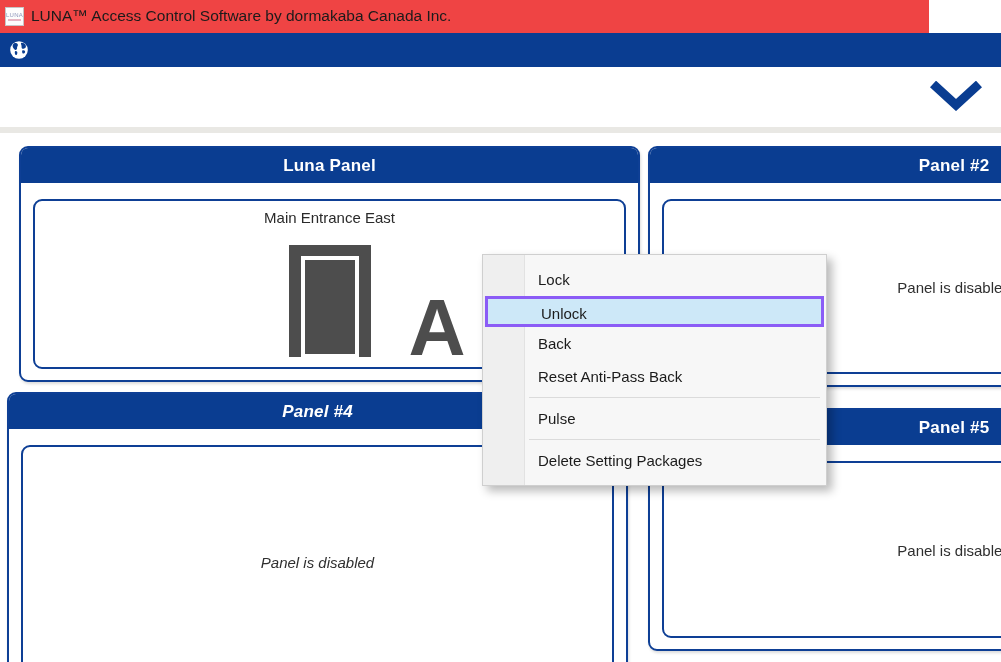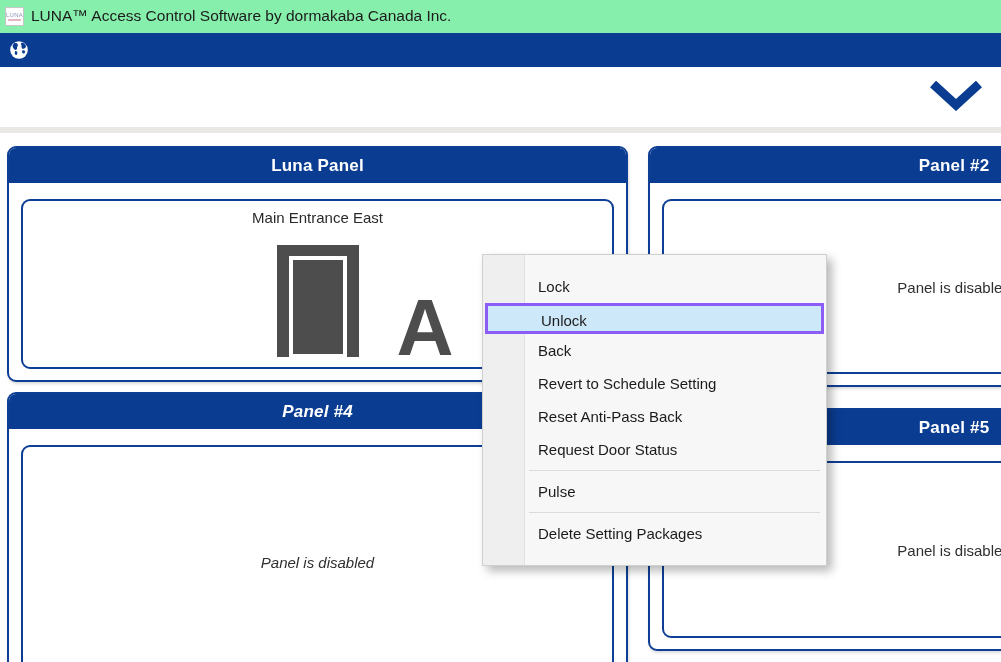--- a/index.html
+++ b/index.html
@@ -1,21 +1,21 @@
 <!DOCTYPE html>
 <html><head>
 <meta charset="utf-8">
 <style>
   * { margin:0; padding:0; box-sizing:border-box; }
   html,body { width:1001px; height:662px; background:#ffffff; overflow:hidden;
               font-family:"Liberation Sans", sans-serif; }
   .stage { position:relative; width:1001px; height:662px; background:#fff; }
 
   
-  .titlebar { position:absolute; left:0; top:0; width:1001px; height:33px; background:#86efac; }
+  .titlebar { position:absolute; left:0; top:0; width:929px; height:33px; background:#ef4444; }
   .app-icon { position:absolute; left:5px; top:7px; width:19px; height:19px; background:#fdfdfd;
               border:1px solid #c6c6c6; display:flex; flex-direction:column;
               align-items:center; justify-content:center; }
   .app-icon .mini { font-size:6px; color:#8e97bb; letter-spacing:.3px; line-height:6px; }
   .app-icon .mini-underline { width:13px; height:2px; background:#e6b6c4; margin-top:1px; }
   .title-text { position:absolute; left:31px; top:0; height:33px; line-height:31px;
                 font-size:15.5px; color:#1b1b1b; white-space:nowrap; }
 
   
   .ribbon { position:absolute; left:0; top:33px; width:1001px; height:34px; background:#0a3d91; }
@@ -34,38 +34,38 @@
   .panel-header { height:35px; background:#0a3d91; color:#fff; font-weight:bold; font-size:17px;
                   display:flex; align-items:center; justify-content:center; letter-spacing:.2px; }
   .panel-body { position:absolute; left:0; right:0; top:35px; bottom:0; padding:16px 12px 11px 12px; }
   .inner-box { position:relative; width:100%; height:100%; border:2px solid #0e3f95;
                border-radius:9px; background:#fff; }
   .door-name { position:absolute; left:0; right:0; top:8px; text-align:center;
                font-size:15px; color:#2a2a2a; }
   .disabled-msg { position:absolute; left:0; right:0; top:50%; transform:translateY(-50%);
                   text-align:center; font-size:15px; color:#2f2f2f; white-space:nowrap; }
 
-  #panel-luna  { left:7px;   top:0px;   width:621px; height:236px; }
+  #panel-luna  { left:19px;   top:0px;   width:621px; height:236px; }
   #panel-2     { left:648px; top:0px;   width:612px; height:241px; }
   #panel-4     { left:7px;   top:246px; width:621px; height:300px;font-style:italic; }
   #panel-5     { left:648px; top:262px; width:612px; height:243px; }
 
   
   .door-frame { position:absolute; left:calc(50% - 41px); top:44px; width:82px; height:112px;
                 border-top:11px solid #4d4d4d; border-left:12px solid #4d4d4d;
                 border-right:12px solid #4d4d4d; background:#fff; }
   .door-leaf { position:absolute; left:4px; right:4px; top:4px; bottom:3px; background:#4d4d4d; }
   .door-letter { position:absolute; left:calc(50% + 79px); top:44px; height:112px;
                  display:flex; align-items:flex-end; font-size:79px; font-weight:bold;
                  color:#4d4d4d; line-height:.72; }
 
   
   .ctx-menu { position:absolute; left:482px; top:254px; width:345px; background:#f7f7f7;
               border:1px solid #cfcfcf; box-shadow:5px 5px 9px rgba(0,0,0,.28);
-              padding:15px 0; z-index:50; }
+              padding:8px 0; z-index:50; }
   .ctx-gutter { position:absolute; left:0; top:0; bottom:0; width:42px; background:#efefef;
                 border-right:1px solid #e2e2e2; }
   .ctx-item { position:relative; height:33px; line-height:33px; padding-left:55px;
               font-size:15px; color:#1b1b1b; white-space:nowrap; cursor:default; }
   .ctx-item.highlight { background:#cde8f8; border:3px solid #8b5cf6; margin:0 2px;
                         height:31px; line-height:29px; padding-left:53px; }
   .ctx-sep { height:1px; background:#dbdbdb; margin:4px 6px 4px 46px; position:relative; }
 </style>
 </head>
 <body>
@@ -144,22 +144,20 @@
       </div>
     </div>
 
   </div>
 
   <div class="ctx-menu">
     <div class="ctx-gutter"></div>
     <div class="ctx-item">Lock</div>
     <div class="ctx-item highlight">Unlock</div>
     <div class="ctx-item">Back</div>
-    <div class="ctx-item">Revert to Schedule Setting</div>
     <div class="ctx-item">Reset Anti-Pass Back</div>
-    <div class="ctx-item">Request Door Status</div>
     <div class="ctx-sep"></div>
     <div class="ctx-item">Pulse</div>
     <div class="ctx-sep"></div>
     <div class="ctx-item">Delete Setting Packages</div>
   </div>
 
 </div>
 
 </body></html>

